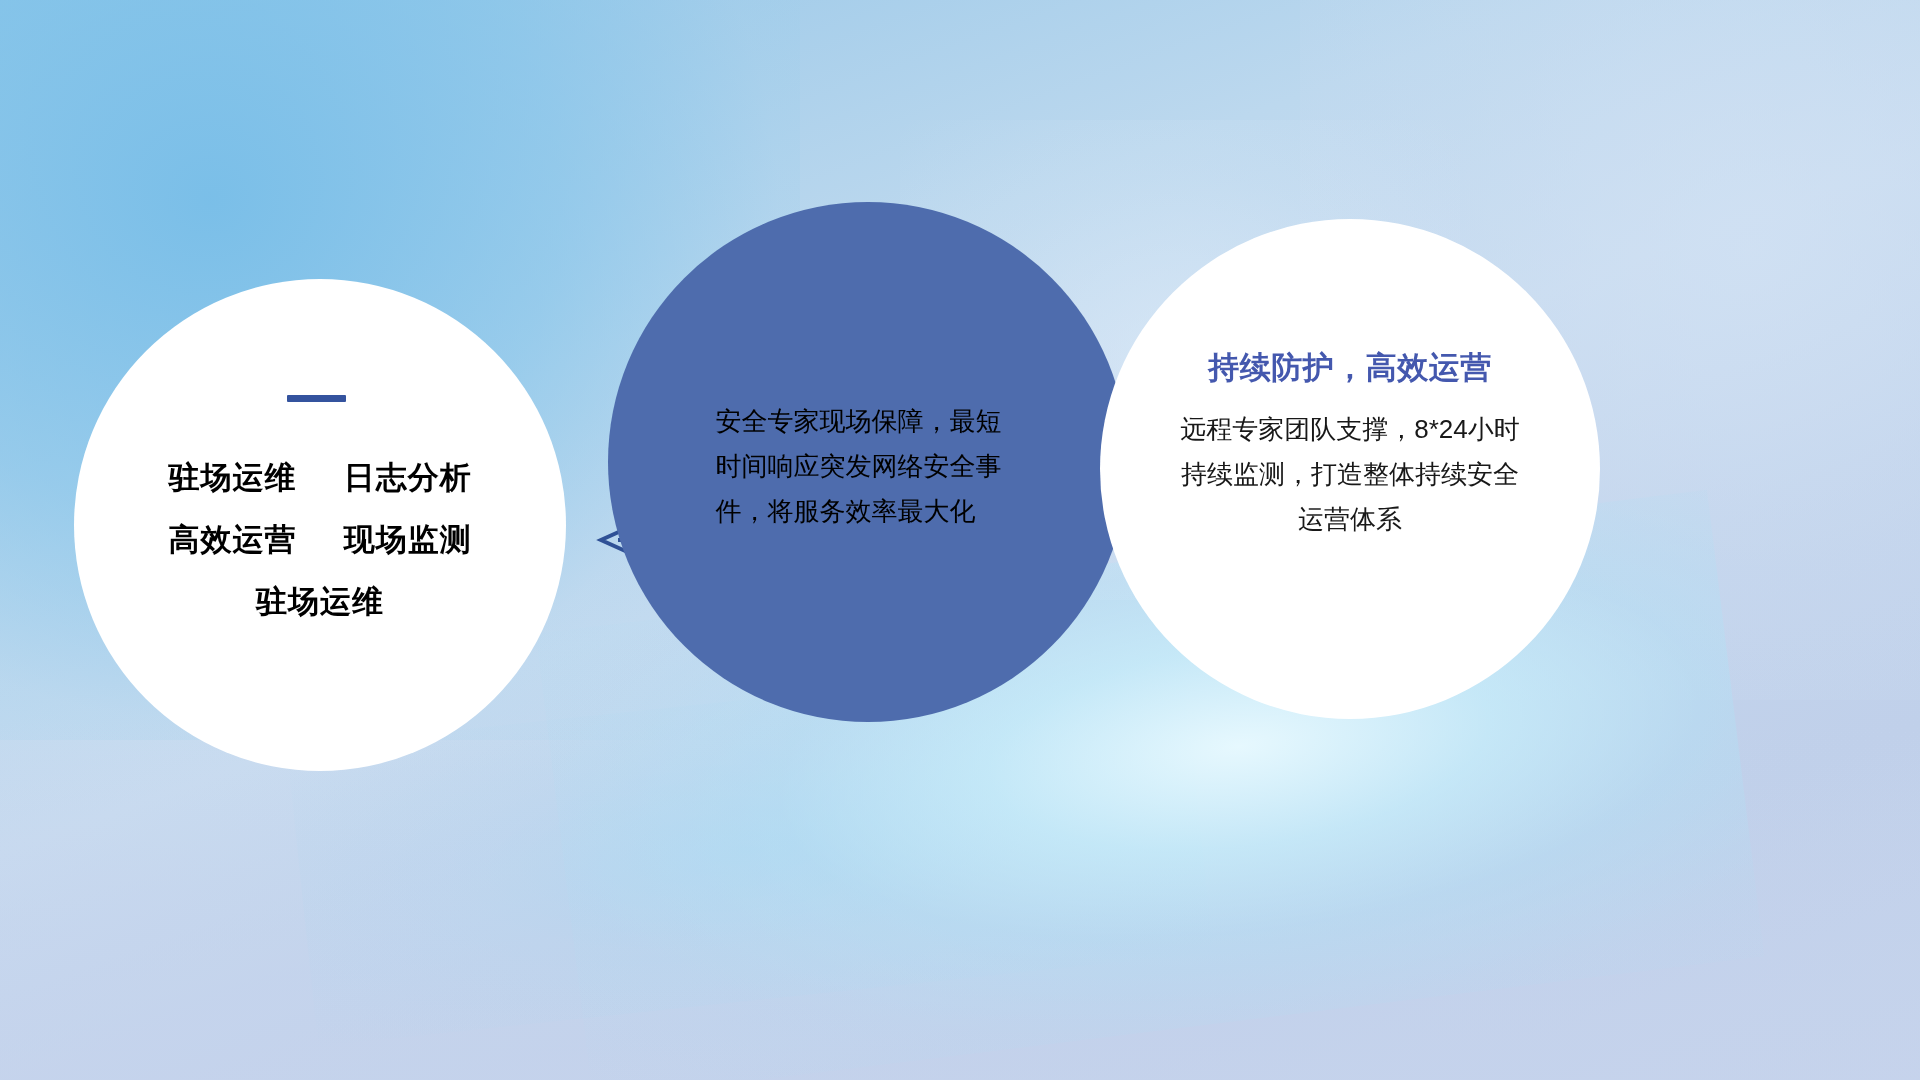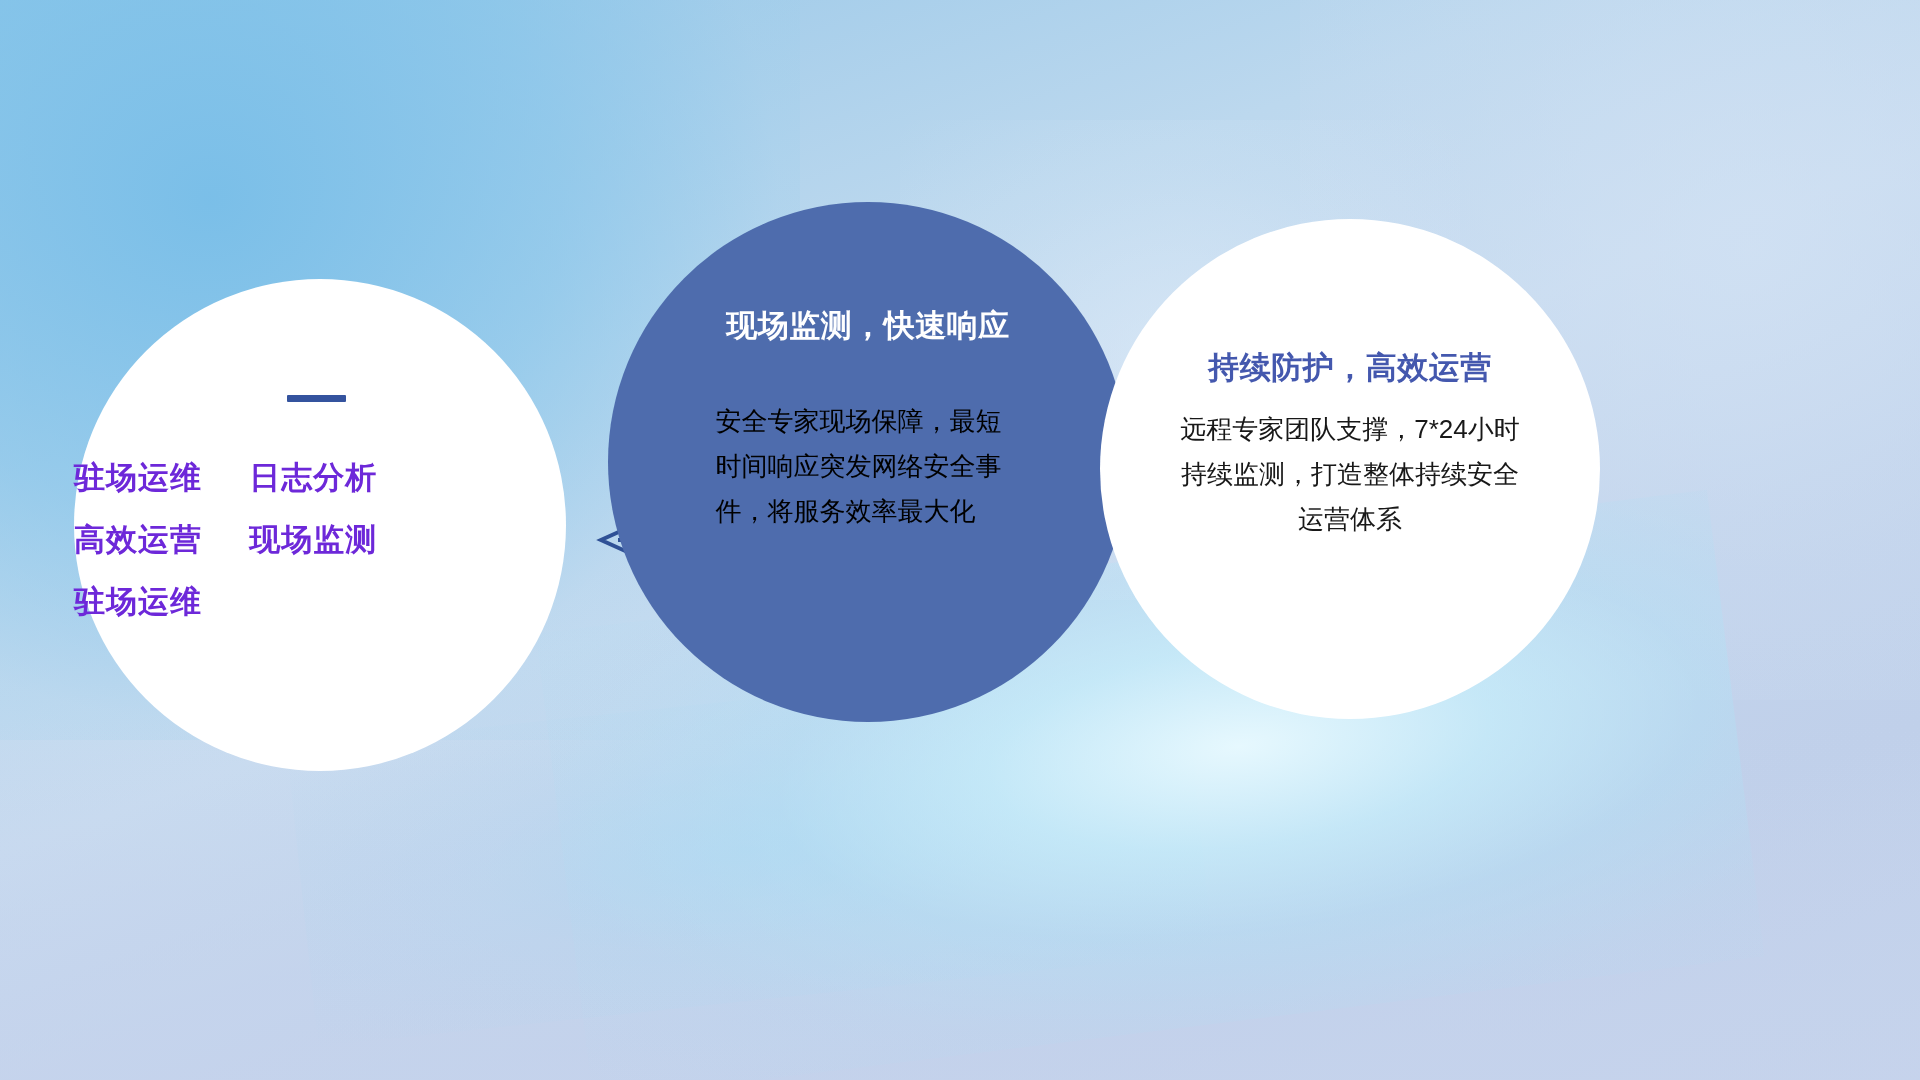--- a/index.html
+++ b/index.html
@@ -136,21 +136,22 @@
     width: 59px;
     height: 7px;
     background: #34539e;
     border-radius: 1px;
   }
   #left-list {
     position: absolute;
     left: 0;
     right: 0;
     top: 168px;
-    color: #6d28d9;
+    text-align: center;
+    color: #000000;
     font-weight: bold;
     font-size: 31px;
     line-height: 62px;
     letter-spacing: 1px;
   }
   #left-list .row {
     white-space: nowrap;
   }
   #left-list .gap {
     display: inline-block;
@@ -265,22 +266,21 @@
         <span class="gap"></span>
         <span>现场监测</span>
       </div>
       <div class="row">
         <span>驻场运维</span>
       </div>
     </div>
   </div>
 
   <div class="circle" id="circle-mid">
-    <div id="mid-title">现场监测，快速响应</div>
     <div id="mid-body">安全专家现场保障，最短时间响应突发网络安全事件，将服务效率最大化</div>
   </div>
 
   <div class="circle" id="circle-right">
     <div id="right-title">持续防护，高效运营</div>
-    <div id="right-body">远程专家团队支撑，7*24小时持续监测，打造整体持续安全运营体系</div>
+    <div id="right-body">远程专家团队支撑，8*24小时持续监测，打造整体持续安全运营体系</div>
   </div>
 
 </div>
 
 </body></html>

